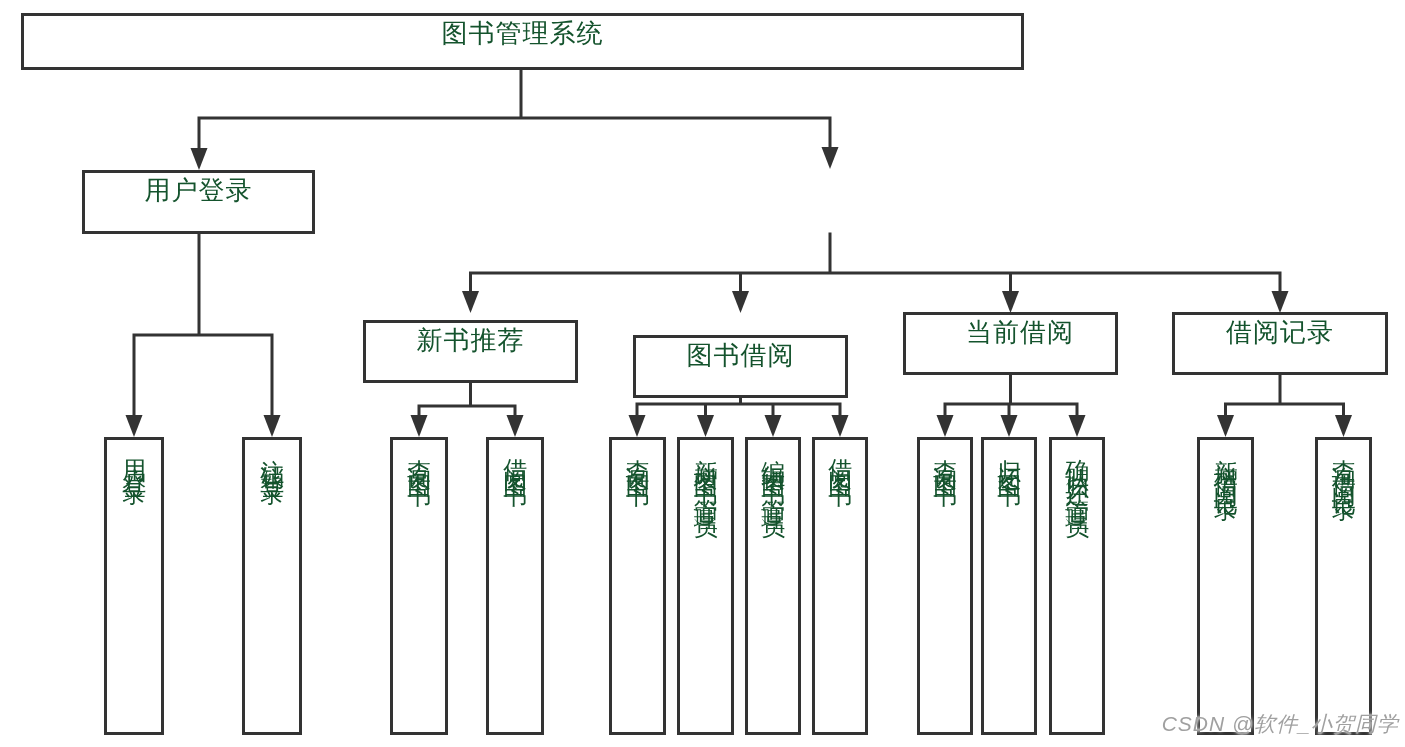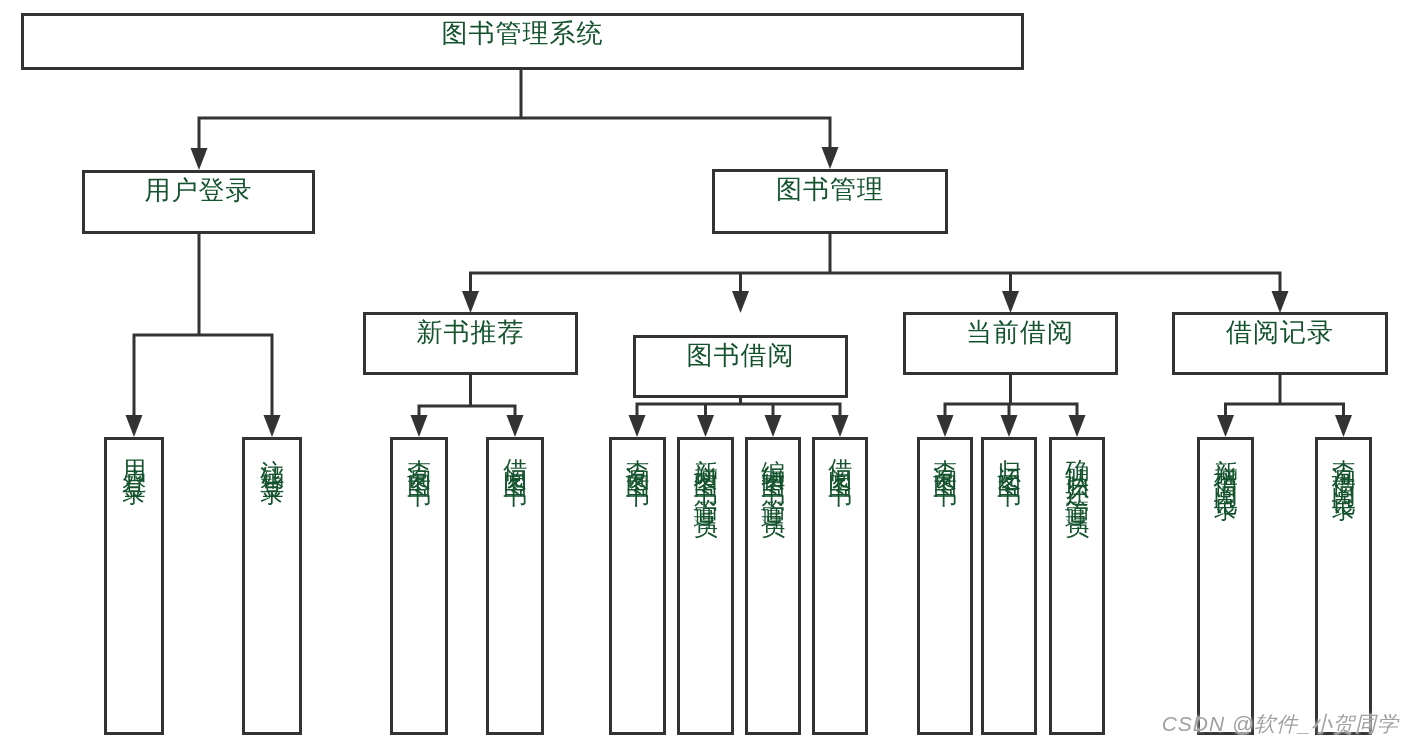--- a/index.html
+++ b/index.html
@@ -31,21 +31,21 @@
     text-orientation:mixed;
     font-size:24px;
     line-height:1.1;
     letter-spacing:8px;
     white-space:nowrap;
   }
   
   #b-root {left:21px;  top:13px;  width:1003px;height:57px;}
   #b-l2-0 {left:82px;  top:170px; width:233px; height:64px;}
   #b-l2-1 {left:712px; top:169px; width:236px; height:65px;}
-  #b-l3-0 {left:363px; top:312px; width:215px; height:63px;}
+  #b-l3-0 {left:363px; top:320px; width:215px; height:63px;}
   #b-l3-1 {left:633px; top:312px; width:215px; height:63px;margin-top:23px;}
   #b-l3-2 {left:903px; top:312px; width:215px; height:63px;padding-left:19px;}
   #b-l3-3 {left:1172px;top:312px; width:216px; height:63px;}
   #b-lf-0 {left:104px; top:437px; width:60px;  height:298px;}
   #b-lf-1 {left:242px; top:437px; width:60px;  height:298px;}
   #b-lf-2 {left:390px; top:437px; width:58px;  height:298px;}
   #b-lf-3 {left:486px; top:437px; width:58px;  height:298px;}
   #b-lf-4 {left:609px; top:437px; width:57px;  height:298px;}
   #b-lf-5 {left:677px; top:437px; width:57px;  height:298px;}
   #b-lf-6 {left:745px; top:437px; width:56px;  height:298px;}
@@ -104,23 +104,20 @@
     </g>
   </svg>
 
   <div class="box h" id="b-root">
     <span class="label">图书管理系统</span>
   </div>
 
   <div class="box h" id="b-l2-0">
     <span class="label">用户登录</span>
   </div>
-  <div class="box h" id="b-l2-1">
-    <span class="label">图书管理</span>
-  </div>
 
   <div class="box h" id="b-l3-0">
     <span class="label">新书推荐</span>
   </div>
   <div class="box h" id="b-l3-1">
     <span class="label">图书借阅</span>
   </div>
   <div class="box h" id="b-l3-2">
     <span class="label">当前借阅</span>
   </div>

